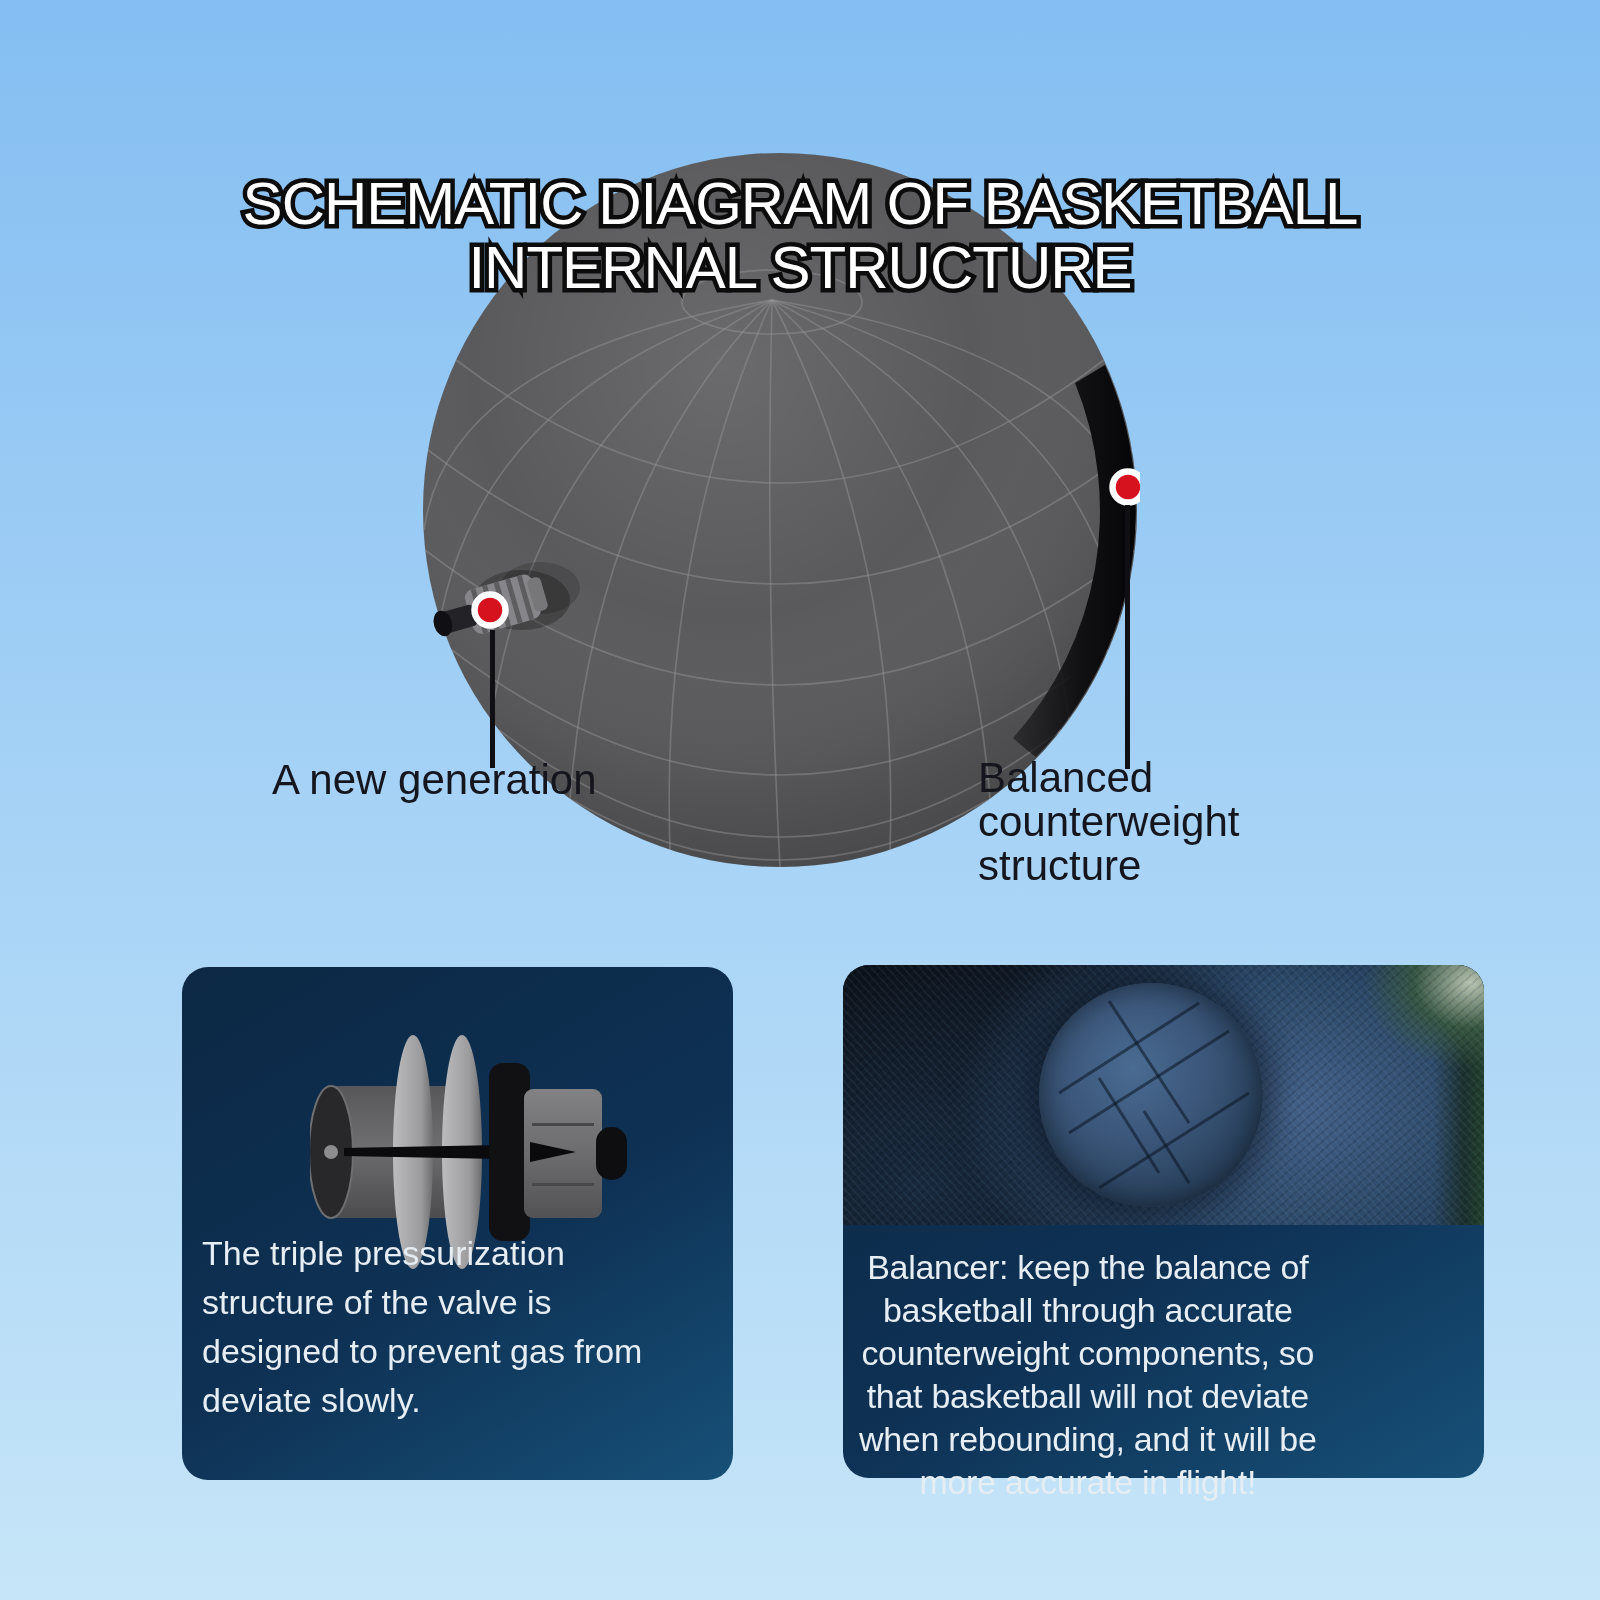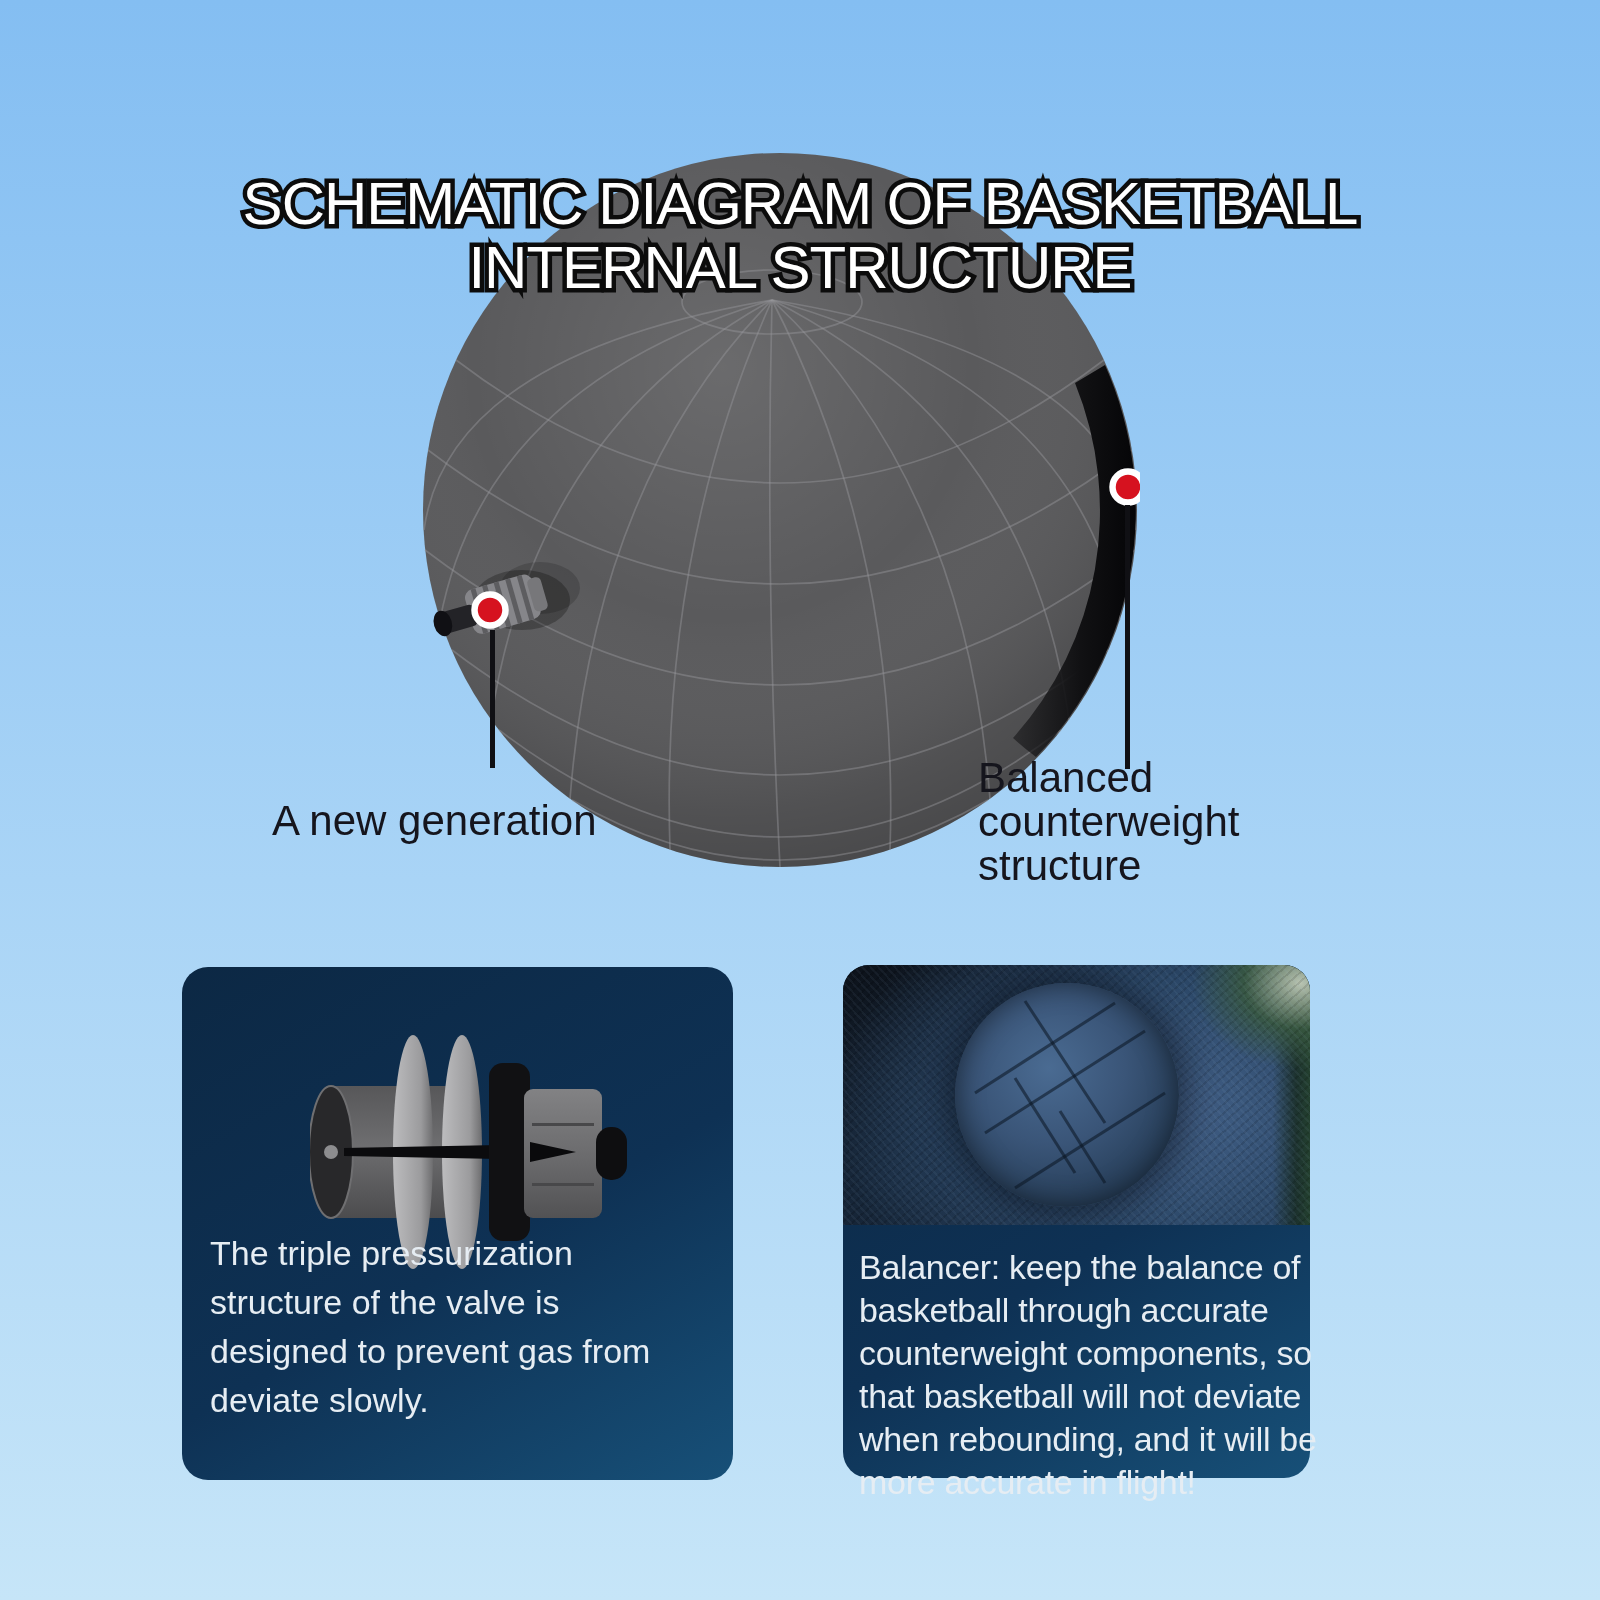--- a/index.html
+++ b/index.html
@@ -26,33 +26,33 @@
 
   
   .sphere-svg{position:absolute;left:420px;top:150px;width:720px;height:720px;z-index:1;}
 
   
   .callout-line{position:absolute;width:5px;background:var(--callout-line,#101014);z-index:5;}
   .callout-line.valve{left:490px;top:630px;height:138px;}
   .callout-line.balancer{left:1125px;top:505px;height:264px;}
   .callout-label{position:absolute;color:var(--label-text,#15151d);font-size:42px;z-index:5;}
   .callout-label div{white-space:nowrap;}
-  .callout-label.valve{left:272px;top:752px;line-height:56px;margin-top:41px;}
+  .callout-label.valve{left:272px;top:752px;line-height:56px;}
   .callout-label.balancer{left:978px;top:756px;line-height:44px;}
 
   
   .card{
     position:absolute;border-radius:26px;z-index:4;
     background:linear-gradient(150deg,var(--panel-navy,#0c2844) 0%,#0e3154 55%,var(--panel-navy-light,#175078) 100%);
   }
   .card.valve-card{left:182px;top:967px;width:551px;height:513px;}
-  .card.balancer-card{left:843px;top:965px;width:467px;height:513px;}
+  .card.balancer-card{left:843px;top:965px;width:641px;height:513px;text-align:center;}
   .caption{position:absolute;color:var(--card-text,#e6edf3);font-size:34px;}
   .caption div{white-space:nowrap;}
-  .valve-card .caption{left:28px;top:262px;line-height:49px;}
+  .valve-card .caption{left:20px;top:262px;line-height:49px;}
   .balancer-card .caption{left:16px;top:281px;line-height:43px;letter-spacing:-0.3px;}
 
   .valve-illustration{position:absolute;left:128px;top:68px;width:335px;height:245px;}
 
   
   .photo{
     position:absolute;left:0;top:0;width:100%;height:260px;
     border-radius:26px 26px 0 0;overflow:hidden;
   }
   .photo-base{position:absolute;inset:0;background:

